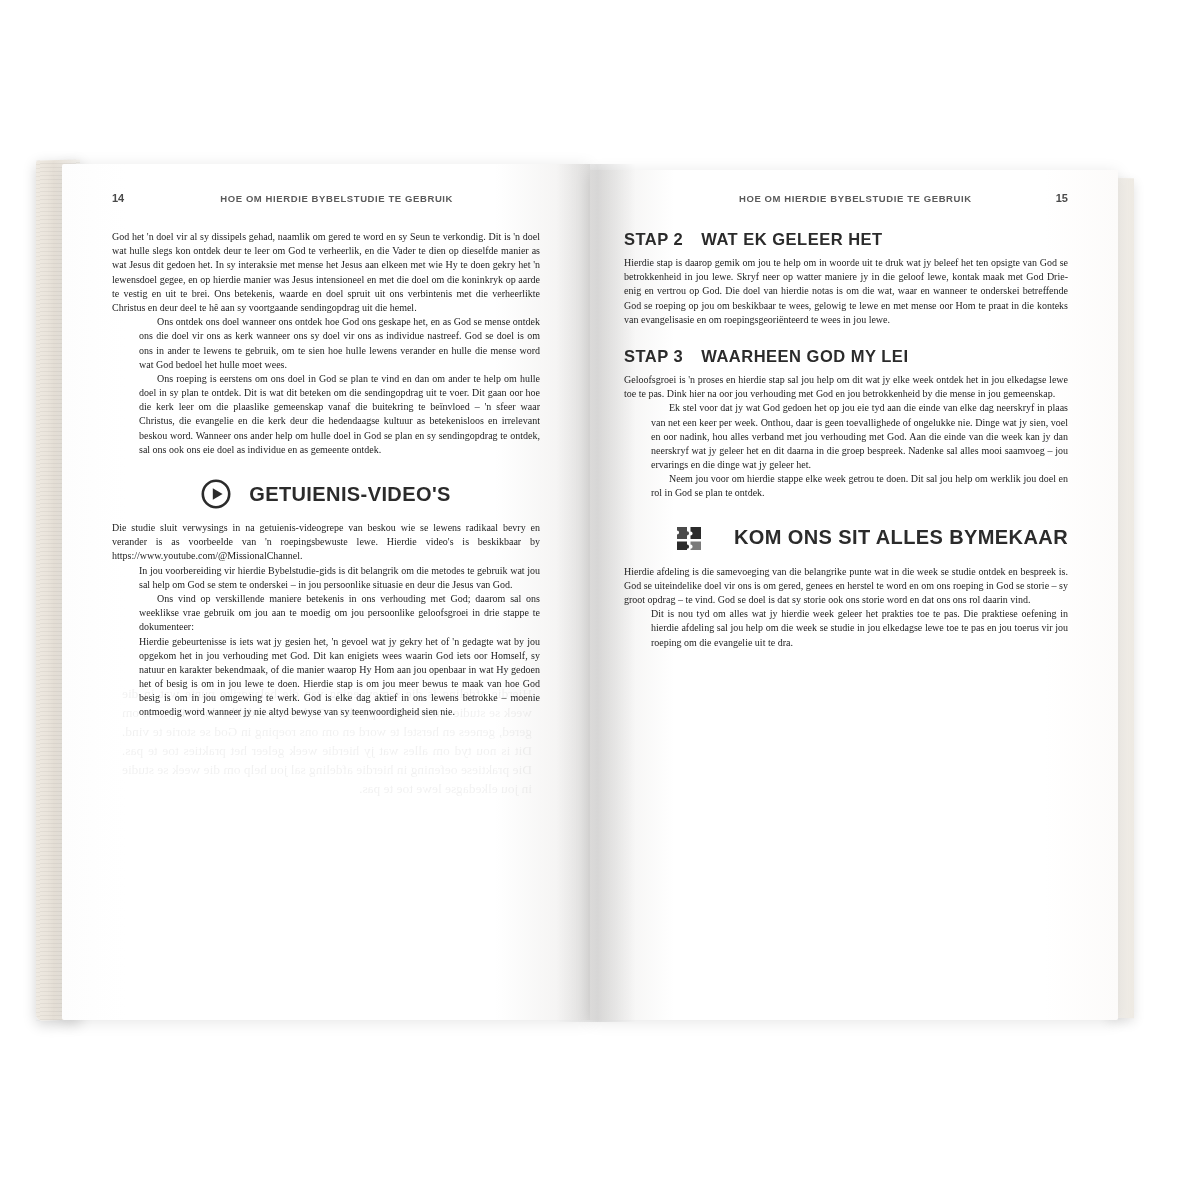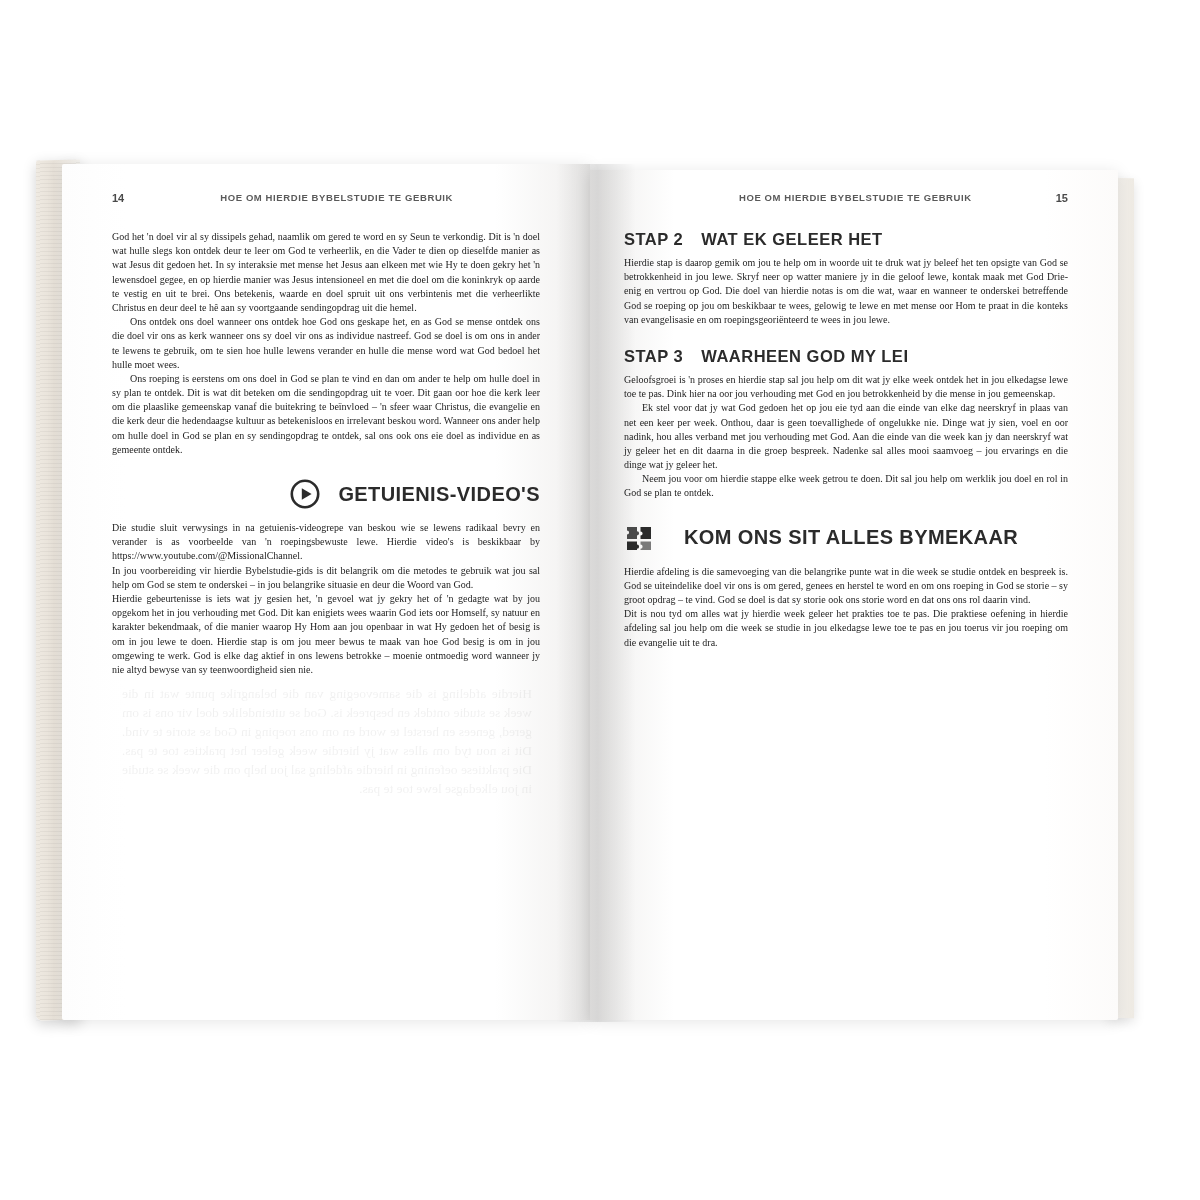--- a/index.html
+++ b/index.html
@@ -106,21 +106,21 @@
   .content-right {
     position: absolute;
     left: 34px;
     top: 22px;
     width: 444px;
   }
 
   
   .runhead {
     display: flex;
-    align-items: flex-start;
+    align-items: flex-end;
     font-family: "Liberation Sans", sans-serif;
     font-size: 9.5px;
     letter-spacing: 0.6px;
     color: #5a5a5a;
     font-weight: 700;
     text-transform: uppercase;
     margin-bottom: 26px;
   }
   .runhead .folio {
     font-size: 11px;
@@ -134,33 +134,33 @@
 
   
   p.body {
     margin: 0;
     font-size: 10px;
     line-height: 1.42;
     text-align: justify;
     color: #1d1d1d;
     hyphens: auto;
   }
-  p.body + p.body { text-indent: 18px; }
+  p.body + p.body { text-indent: 18px; margin-left: 27px; }
   p.noindent { text-indent: 0 !important; }
 
   
   .iconhead {
     display: flex;
     align-items: center;
-    justify-content: flex-end;
+    justify-content: center;
     gap: 18px;
     margin: 22px 0 12px 0;
   }
   .iconhead.left-align {
-    justify-content: flex-start;
+    justify-content: flex-end;
     gap: 30px;
   }
   .iconhead h2 {
     margin: 0;
     font-family: "Liberation Sans", sans-serif;
     font-size: 20px;
     font-weight: 700;
     letter-spacing: 0.4px;
     color: #2b2b2b;
     text-transform: uppercase;
@@ -219,21 +219,22 @@
           <span class="ic">
             <svg viewBox="0 0 30 30" width="30" height="30">
               <circle cx="15" cy="15" r="13.2" fill="none" stroke="#2b2b2b" stroke-width="2.6"></circle>
               <polygon points="11.8,9.2 21.6,15 11.8,20.8" fill="#2b2b2b"></polygon>
             </svg>
           </span>
           <h2>GETUIENIS-VIDEO'S</h2>
         </div>
         <p class="body noindent">Die studie sluit verwysings in na getuienis-videogrepe van beskou wie se lewens radikaal bevry en verander is as voorbeelde van 'n roepingsbewuste lewe. Hierdie video's is beskikbaar by https://www.youtube.com/@MissionalChannel.</p>
 
-        <p class="body noindent">In jou voorbereiding vir hierdie Bybelstudie-gids is dit belangrik om die metodes te gebruik wat jou sal help om God se stem te onderskei – in jou belangrike situasie en deur die Woord van God.</p>
+        <p class="body noindent">In jou voorbereiding vir hierdie Bybelstudie-gids is dit belangrik om die metodes te gebruik wat jou sal help om God se stem te onderskei – in jou persoonlike situasie en deur die Jesus van God.</p>
+        <p class="body">Ons vind op verskillende maniere betekenis in ons verhouding met God; daarom sal ons weeklikse vrae gebruik om jou aan te moedig om jou persoonlike geloofsgroei in drie stappe te dokumenteer:</p>
 
         <p class="body noindent">Hierdie gebeurtenisse is iets wat jy gesien het, 'n gevoel wat jy gekry het of 'n gedagte wat by jou opgekom het in jou verhouding met God. Dit kan enigiets wees waarin God iets oor Homself, sy natuur en karakter bekendmaak, of die manier waarop Hy Hom aan jou openbaar in wat Hy gedoen het of besig is om in jou lewe te doen. Hierdie stap is om jou meer bewus te maak van hoe God besig is om in jou omgewing te werk. God is elke dag aktief in ons lewens betrokke – moenie ontmoedig word wanneer jy nie altyd bewyse van sy teenwoordigheid sien nie.</p>
 
       </div>
 
       <div class="ghost">
         Hierdie afdeling is die samevoeging van die belangrike punte wat in die week se studie
         ontdek en bespreek is. God se uiteindelike doel vir ons is om gered, genees en herstel te
         word en om ons roeping in God se storie te vind. Dit is nou tyd om alles wat jy hierdie
         week geleer het prakties toe te pas. Die praktiese oefening in hierdie afdeling sal jou

